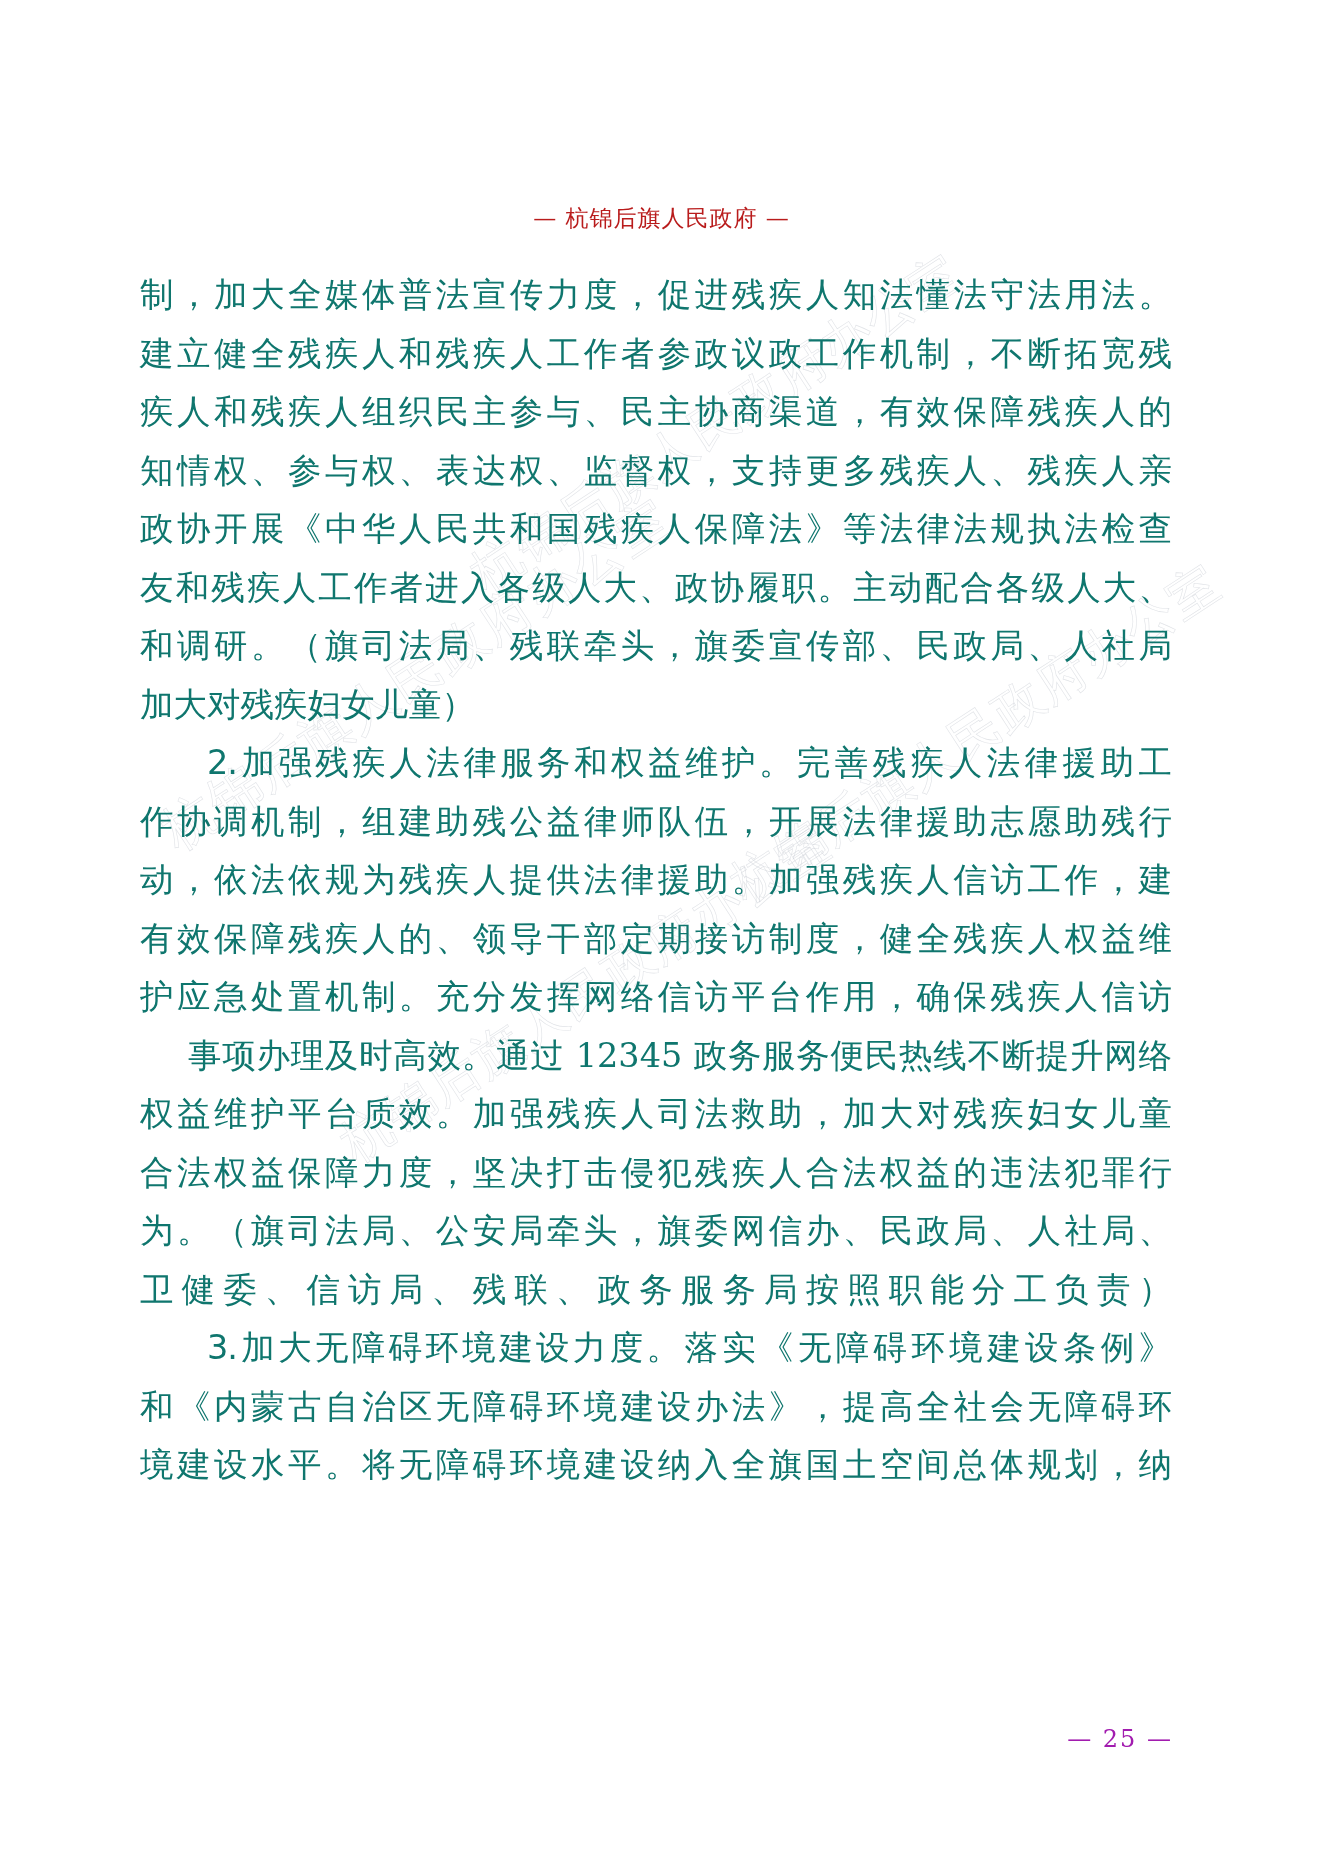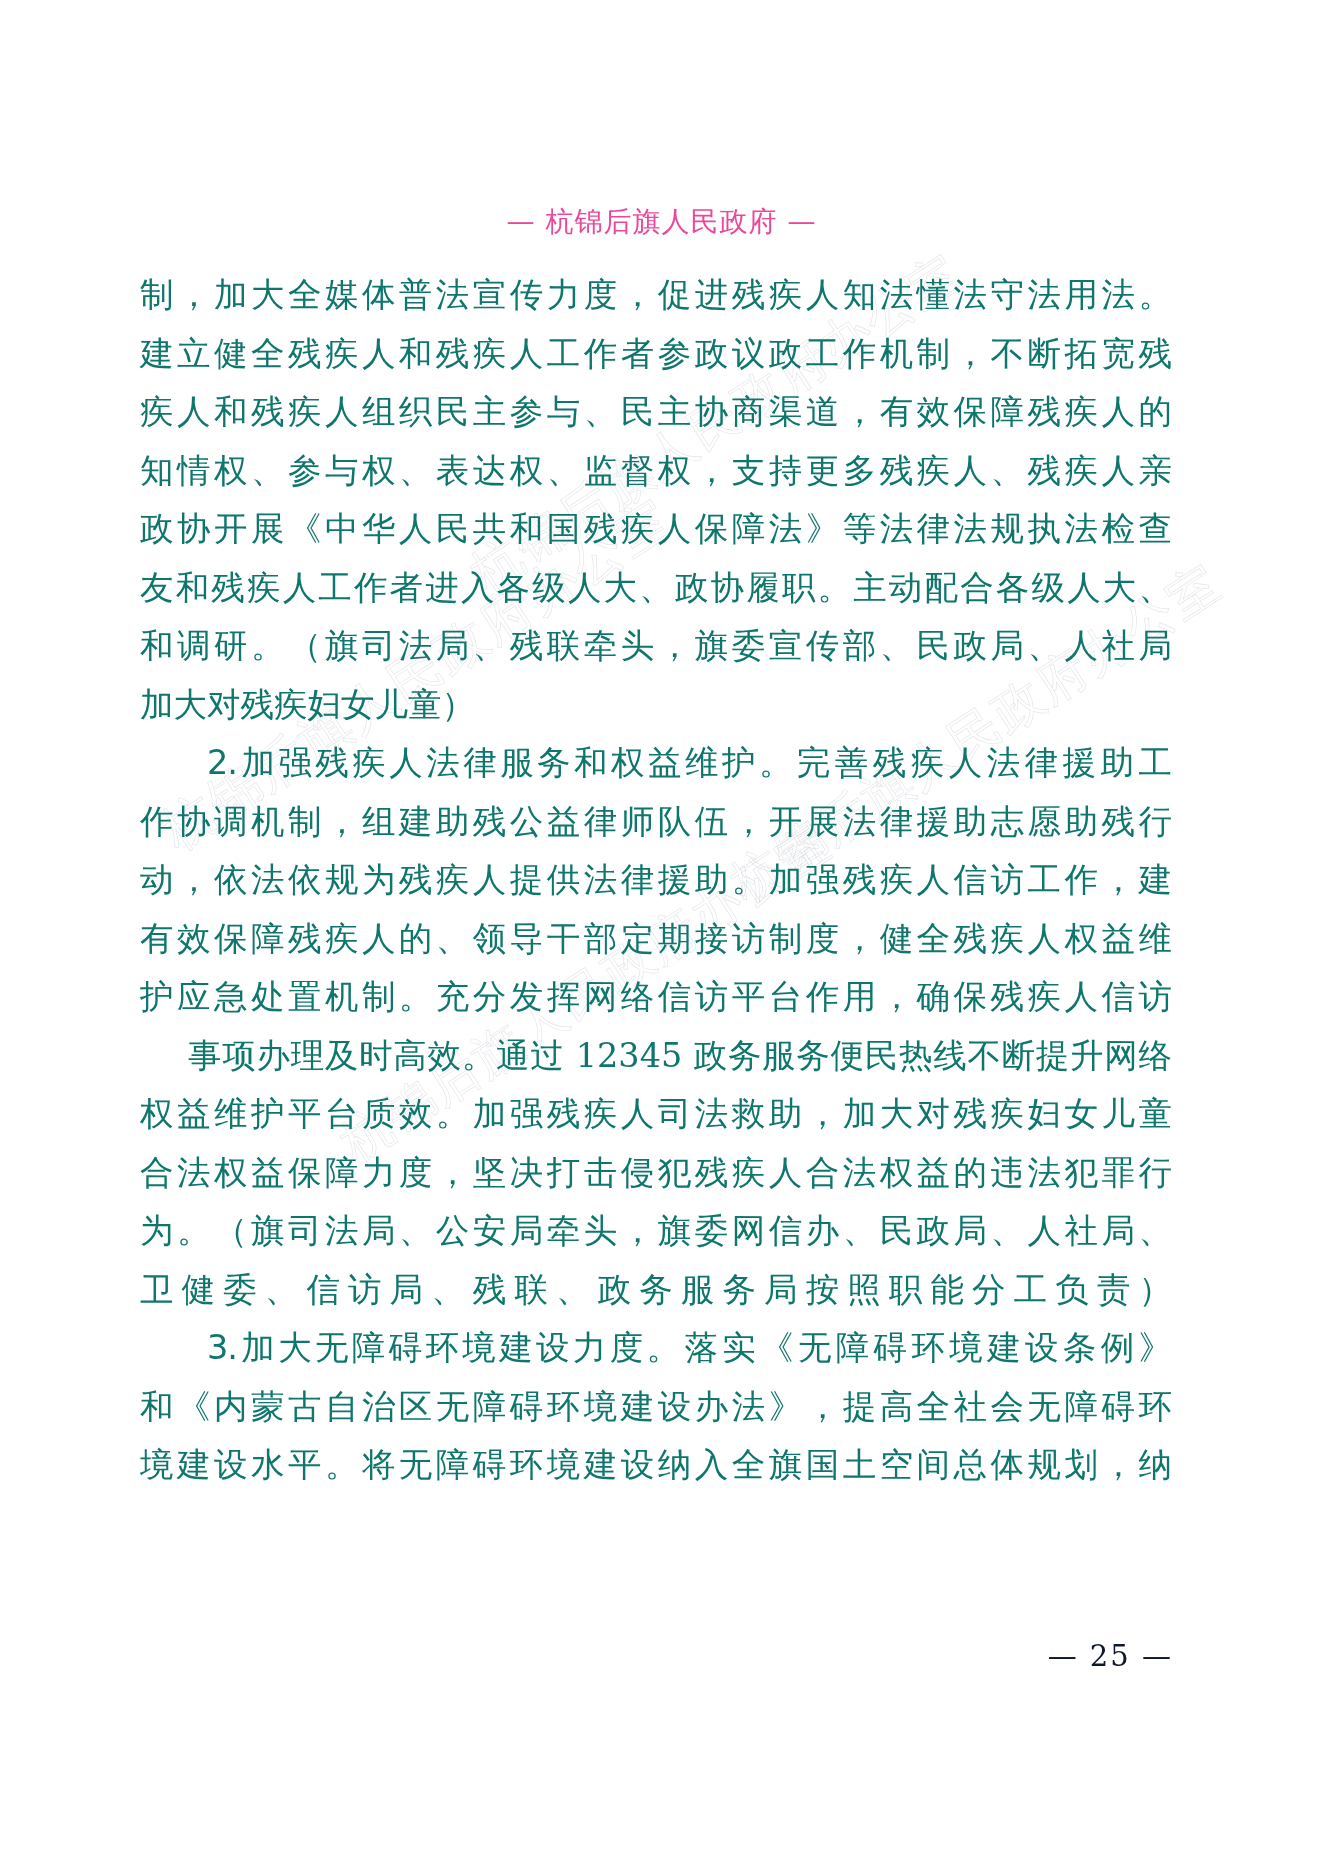--- a/index.html
+++ b/index.html
@@ -39,22 +39,22 @@
   .wm-c { left: 300px;  top: 960px;  font-size: 50px; transform: rotate(-33deg); }
   .wm-d { left: 690px;  top: 700px;  font-size: 50px; transform: rotate(-33deg); }
 
   
   .doc-header {
     position: absolute;
     top: 203px;
     left: 0;
     width: 100%;
     text-align: center;
-    font-size: 28px;
-    color: #ec4899;
+    font-size: 23px;
+    color: #b91c1c;
     letter-spacing: 1px;
     z-index: 3;
     font-family: "DejaVu Serif", "Liberation Serif", serif;
   }
 
   
   .body-block {
     position: absolute;
     left: 140px;
     top: 266px;
@@ -75,23 +75,23 @@
     font-weight: 400;
     font-family: "DejaVu Sans", "Liberation Sans", sans-serif;
     letter-spacing: -1px;
   }
   .indent { padding-left: 67px; }
 
   
   .page-footer {
     position: absolute;
     right: 150px;
-    top: 1639px;
-    font-size: 29px;
-    color: #0f172a;
+    top: 1725px;
+    font-size: 24px;
+    color: #a21caf;
     letter-spacing: 2px;
     z-index: 3;
     font-family: "DejaVu Serif", "Liberation Serif", serif;
   }
 </style>
 </head>
 <body>
 
 <div id="page">
 

